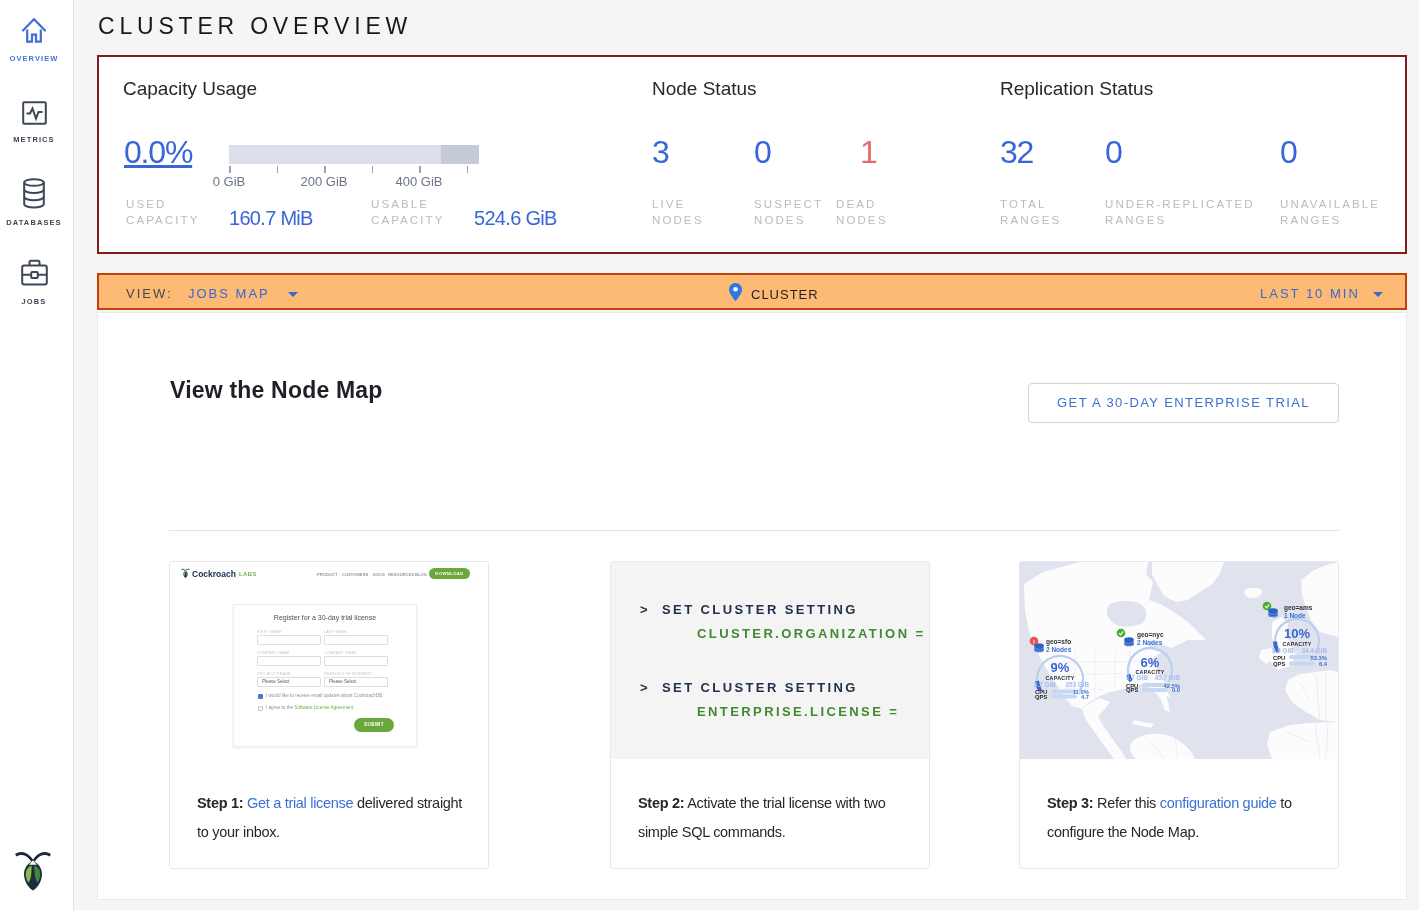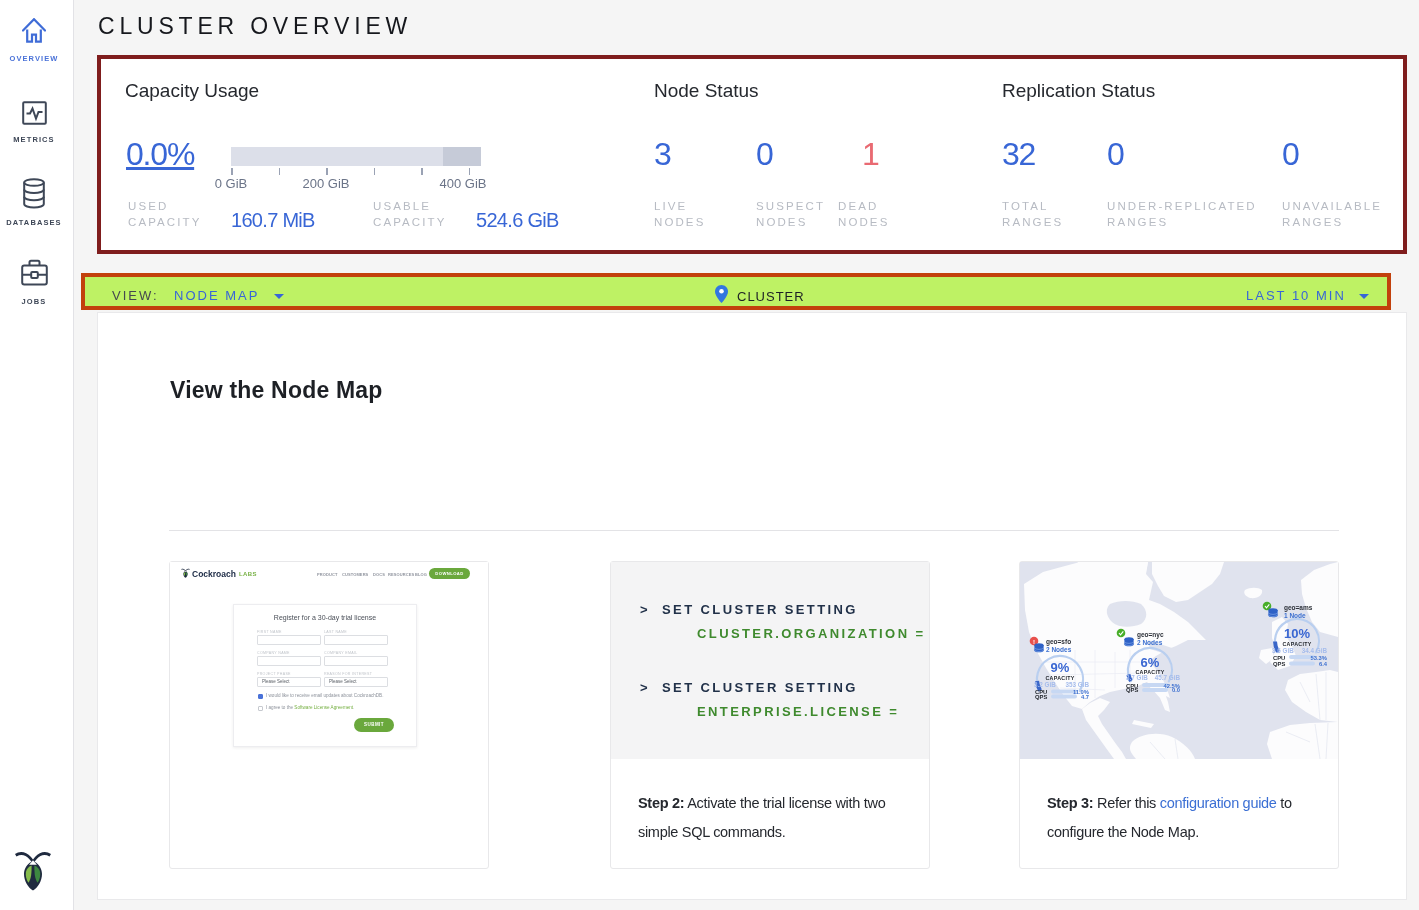--- a/index.html
+++ b/index.html
@@ -10,35 +10,35 @@
 
 #sidebar { position:absolute; left:0; top:0; width:74px; height:910px; background:#fff; border-right:1px solid #e2e2e6; }
 .navitem { position:absolute; left:0; width:68px; text-align:center; }
 .navlabel { font-size:7.5px; font-weight:bold; letter-spacing:1.1px; color:#3e4757; margin-top:7px; }
 .navlabel.active { color:#4a72d8; }
 
 
 #pagetitle { position:absolute; left:98px; top:13px; font-size:23px; font-weight:400; letter-spacing:4.8px; color:#16181d; }
 
 
-#stats { position:absolute; left:97px; top:55px; width:1310px; height:199px; background:#fff; border:4px solid #7f1d1d; }
+#stats { position:absolute; left:97px; top:55px; width:1310px; height:199px; background:#fff; border:2px solid #7f1d1d; }
 .sechead { position:absolute; font-size:19px; color:#25282e; font-weight:400; }
 .bignum { position:absolute; font-size:32px; color:#3866d6; letter-spacing:-1.2px; }
 .bignum.red { color:#e96a72; }
 .statlabel { position:absolute; font-size:11.5px; letter-spacing:2.1px; color:#b7bbc3; line-height:16px; font-weight:400; }
 .statval { position:absolute; font-size:20px; color:#3866d6; letter-spacing:-0.7px; }
 
 
 #capbar { position:absolute; left:130px; top:88px; width:250px; height:19px; background:#dcdfe9; }
 #capbar .dark { position:absolute; right:0; top:0; width:38px; height:19px; background:#c6cbd8; }
 .tick { position:absolute; top:109px; width:1.5px; height:7px; background:#9aa2b4; }
 .ticklabel { position:absolute; top:117px; font-size:13px; color:#6b7488; transform:translateX(-50%); white-space:nowrap; }
 
 
-#viewbar { position:absolute; left:81px; top:273px; width:1310px; height:37px; background:#bef264; border:4px solid #c2410c; }
+#viewbar { position:absolute; left:97px; top:273px; width:1310px; height:37px; background:#fdba74; border:2px solid #c2410c; }
 .vb-text { font-size:13px; letter-spacing:2px; }
 .caret { display:inline-block; width:0; height:0; border-left:5.2px solid transparent; border-right:5.2px solid transparent; border-top:5.5px solid #3866d6; }
 
 
 #main { position:absolute; left:97px; top:312px; width:1310px; height:588px; background:#fff; border:1px solid #e9e9eb; }
 #main h2 { position:absolute; left:72px; top:64px; font-size:23px; font-weight:600; color:#1d2025; letter-spacing:0.2px; }
 #main .para { position:absolute; left:71px; top:106px; width:480px; font-size:14.5px; letter-spacing:-0.25px; line-height:26px; color:#25282e; }
 a.blue { color:#3b6fd4; text-decoration:none; }
 #trialbtn { position:absolute; left:930px; top:70px; width:311px; height:40px; border:1px solid #d0d3da; border-radius:4px; background:#fff; color:#3b6fd4; font-size:13px; letter-spacing:1.4px; text-align:center; line-height:38px; }
 #divider { position:absolute; left:71px; top:217px; width:1170px; height:1px; background:#e3e3e6; }
@@ -125,21 +125,21 @@
         <div class="dark"></div>
       </div>
     <div class="tick" style="left:130px;"></div>
     <div class="tick" style="left:177.5px;"></div>
     <div class="tick" style="left:225px;"></div>
     <div class="tick" style="left:272.5px;"></div>
     <div class="tick" style="left:320px;"></div>
     <div class="tick" style="left:367.5px;"></div>
     <div class="ticklabel" style="left:130px;">0 GiB</div>
     <div class="ticklabel" style="left:225px;">200 GiB</div>
-    <div class="ticklabel" style="left:320px;margin-left:42px;">400 GiB</div>
+    <div class="ticklabel" style="left:320px;">400 GiB</div>
 
     <div class="statlabel" style="left:27px; top:139px;">USED<br>CAPACITY</div>
     <div class="statval" style="left:130px; top:150px;">160.7 MiB</div>
     <div class="statlabel" style="left:272px; top:139px;">USABLE<br>CAPACITY</div>
     <div class="statval" style="left:375px; top:150px;">524.6 GiB</div>
 
     <div class="bignum" style="left:553px; top:77px;">3</div>
     <div class="bignum" style="left:655px; top:77px;">0</div>
     <div class="bignum red" style="left:761px; top:77px;">1</div>
     <div class="statlabel" style="left:553px; top:139px;">LIVE<br>NODES</div>
@@ -149,33 +149,34 @@
     <div class="bignum" style="left:901px; top:77px;">32</div>
     <div class="bignum" style="left:1006px; top:77px;">0</div>
     <div class="bignum" style="left:1181px; top:77px;">0</div>
     <div class="statlabel" style="left:901px; top:139px;">TOTAL<br>RANGES</div>
     <div class="statlabel" style="left:1006px; top:139px;">UNDER-REPLICATED<br>RANGES</div>
     <div class="statlabel" style="left:1181px; top:139px;">UNAVAILABLE<br>RANGES</div>
   </div>
 
   <div id="viewbar">
     <span class="vb-text" style="position:absolute; left:27px; top:11px; color:#45484f;">VIEW:</span>
-    <span class="vb-text" style="position:absolute; left:89px; top:11px; color:#3866d6;">NODE MAP</span>
+    <span class="vb-text" style="position:absolute; left:89px; top:11px; color:#3866d6;">JOBS MAP</span>
       <span class="caret" style="position:absolute; left:189px; top:17px;"></span>
     <svg style="position:absolute; left:630px; top:8px;" width="13" height="18" viewBox="0 0 13 18">
       <path d="M6.5 0 C2.9 0 0 2.9 0 6.5 C0 11.4 6.5 18 6.5 18 C6.5 18 13 11.4 13 6.5 C13 2.9 10.1 0 6.5 0 Z" fill="#3277e0"></path>
       <circle cx="6.5" cy="6.3" r="2.3" fill="#fff"></circle>
     </svg>
     <span style="position:absolute; left:652px; top:12px; font-size:13px; letter-spacing:1px; color:#1d2025;">CLUSTER</span>
     <span class="vb-text" style="position:absolute; left:1161px; top:11px; color:#3866d6;">LAST 10 MIN</span>
       <span class="caret" style="position:absolute; left:1274px; top:17px;"></span>
   </div>
 
   <div id="main">
     <h2>View the Node Map</h2>
+    <div id="trialbtn">GET A 30-DAY ENTERPRISE TRIAL</div>
     <div id="divider"></div>
 
     <div class="stepcard" style="left:71px;text-decoration:underline;">
       <div id="minisite">
         <svg style="position:absolute; left:11px; top:5px;" width="9" height="12" viewBox="0 0 38 42">
           <path d="M1 5 C6 1.5 12 2.5 17 8 L19 10.5 L21 8 C26 2.5 32 1.5 37 5 L35.5 7.5 C31 4.8 26.5 5.8 22.8 10 L20.5 12.8 C24.5 14.8 28 19.5 28 25 C28 32 24 38.5 19 41.5 C14 38.5 10 32 10 25 C10 19.5 13.5 14.8 17.5 12.8 L15.2 10 C11.5 5.8 7 4.8 2.5 7.5 Z" fill="#1f2a3f"></path>
           <path d="M19 11.2 L15.1 15.8 L22.9 15.8 Z" fill="#fff"></path>
           <path d="M17.6 16.5 C14.8 17.5 12.6 19.8 11.9 23 C11.4 26.5 12.2 30.5 14.4 33.8 C15.8 32 16.8 29 17.2 26 C17.6 23 17.7 19.5 17.6 16.5 Z" fill="#86bc4c"></path>
           <path d="M20.4 16.5 C23.2 17.5 25.4 19.8 26.1 23 C26.6 26.5 25.8 30.5 23.6 33.8 C22.2 32 21.2 29 20.8 26 C20.4 23 20.3 19.5 20.4 16.5 Z" fill="#3d8840"></path>
         </svg>
@@ -201,20 +202,21 @@
           <span class="flabel" style="left:90px; top:67px;">REASON FOR INTEREST</span>
           <div class="finput" style="left:23px; top:72px;">Please Select</div>
           <div class="finput" style="left:90px; top:72px;">Please Select</div>
           <div class="fcheck" style="left:24px; top:89px; background:#4a72d8; border-color:#4a72d8;"></div>
           <span class="ftext" style="left:32px; top:88px;">I would like to receive email updates about CockroachDB.</span>
           <div class="fcheck" style="left:24px; top:101px;"></div>
           <span class="ftext" style="left:32px; top:100px;">I agree to the <span style="color:#76b043;">Software License Agreement</span>.</span>
           <div class="submit">SUBMIT</div>
         </div>
       </div>
+      <div class="steptext"><b>Step 1:</b> <a class="blue" href="#">Get a trial license</a> delivered straight<br>to your inbox.</div>
     </div>
 
     <div class="stepcard" style="left:512px;">
       <div class="codearea">
         <div class="codeline" style="left:29px; top:40px;">&gt;&nbsp; SET CLUSTER SETTING</div>
         <div class="codeline green" style="left:86px; top:64px;text-align:center;">CLUSTER.ORGANIZATION =</div>
         <div class="codeline" style="left:29px; top:118px;">&gt;&nbsp; SET CLUSTER SETTING</div>
         <div class="codeline green" style="left:86px; top:142px;">ENTERPRISE.LICENSE =</div>
       </div>
       <div class="steptext"><b>Step 2:</b> Activate the trial license with two<br>simple SQL commands.</div>

